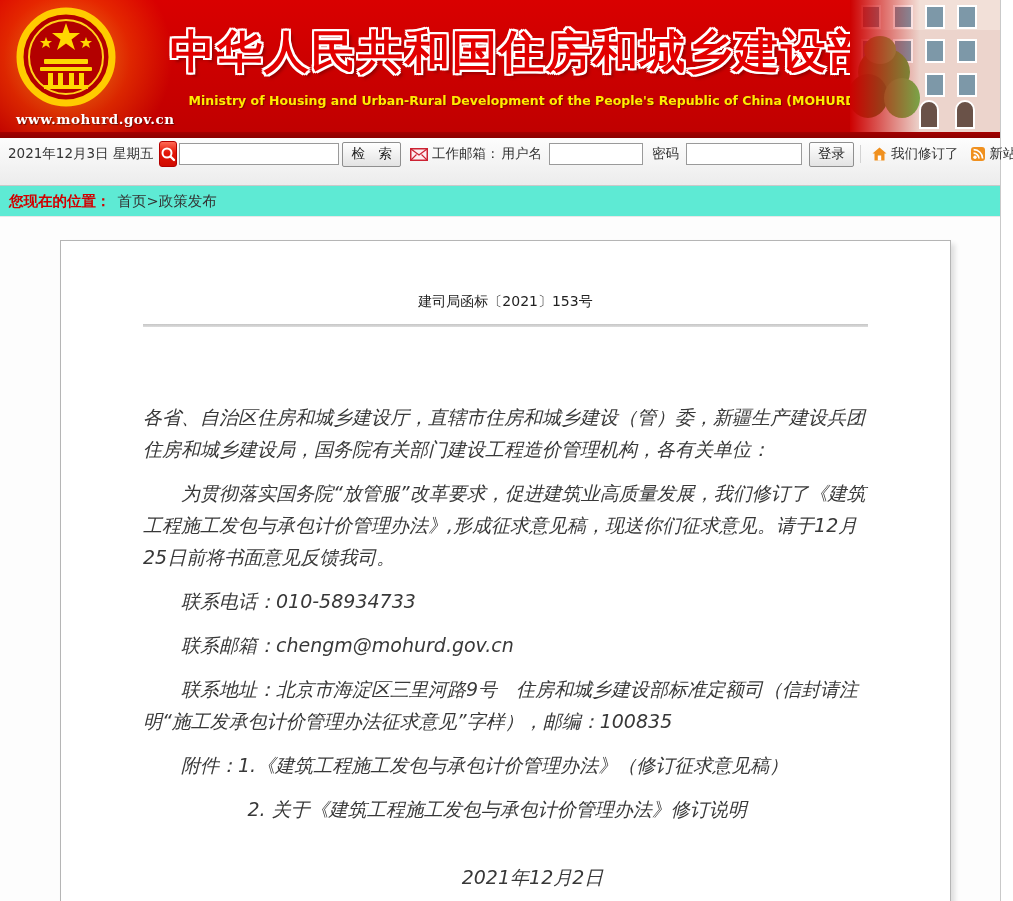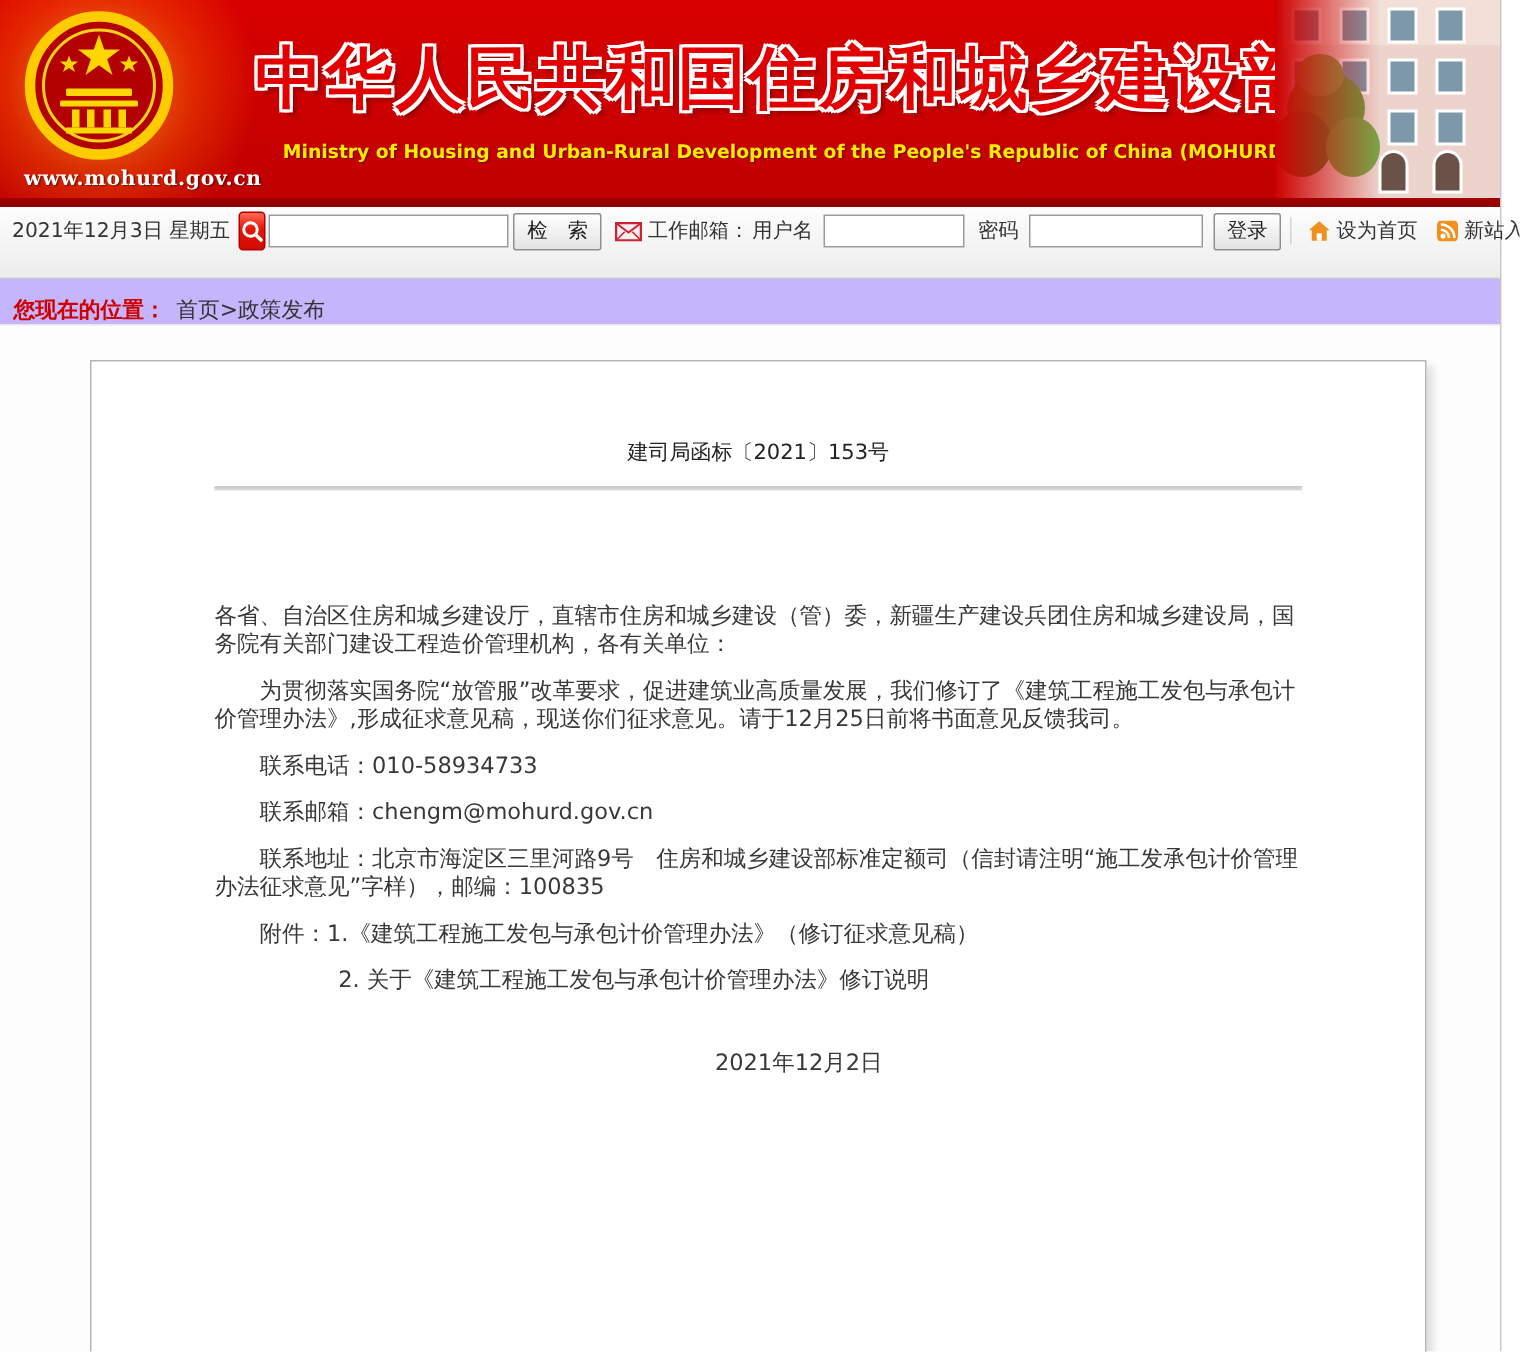--- a/index.html
+++ b/index.html
@@ -69,38 +69,38 @@
   .lbl-user{margin-right:5px;}
   .lbl-pwd{margin:0 5px 0 7px;font-family:Liberation Serif, serif;}
   .tb-right{margin-left:auto;display:flex;align-items:center;}
   .tb-sep{width:1px;height:18px;background:#d2d2d2;margin:0 11px 0 6px;}
   .tb-link{color:#333;text-decoration:none;margin-left:4px;cursor:pointer;}
   .rss-ic{margin-left:13px;display:inline-flex;}
   .home-ic{display:inline-flex;}
 
   
   .breadcrumb{
-    height:30px;display:flex;align-items:flex-end;background:#c4b5fd;
+    height:30px;display:flex;align-items:center;background:#5eead4;
     border-bottom:1px solid #e8e8e8;font-size:14.5px;padding-left:9px;
   }
   .bc-label{color:#d10000;font-weight:bold;margin-right:7px;}
   .bc-path{color:#333;}
 
   
   .content{background:#fdfdfd;padding:23px 0 0 60px;}
   .doc-panel{
     box-sizing:border-box;width:891px;height:840px;background:#fff;
     border:1px solid #b5b5b5;box-shadow:4px 4px 5px rgba(0,0,0,.12);
     padding:32px 82px 40px;color:#383838;
   }
   .doc-title{margin:0;font-size:21.5px;font-weight:bold;color:#101010;text-align:center;}
   .doc-title span{display:block;line-height:37px;}
   .doc-number{text-align:center;font-size:14px;color:#222;margin-top:20px;}
   .doc-divider{height:3px;background:linear-gradient(180deg,#c6c6c6,#dcdcdc);margin-top:13px;}
-  .doc-panel p{margin:12px 0 0;font-size:15px;line-height:19px;}
+  .doc-panel p{margin:12px 0 0;font-size:19px;line-height:32px;font-style:italic;}
   .salutation{margin-top:74px !important;}
   .ind{text-indent:2em;}
   .ind-attach2{text-indent:5.5em;}
   .sign-block{margin-top:36px;text-align:center;transform:translateX(27px);}
   .sign-block p{margin-top:0;}
   .sign-block .sign-date{margin-top:6px;}
 </style>
 </head>
 <body>
 
@@ -194,21 +194,21 @@
     <button class="tb-btn btn-login">登录</button>
 
     <span class="tb-right">
       <span class="tb-sep"></span>
       <span class="home-ic">
         <svg width="15" height="14" viewBox="0 0 15 14" aria-hidden="true">
           <path d="M7.5 0.5 L14.5 6.5 H12.5 V13.5 H2.5 V6.5 H0.5 Z" fill="#f0901e"></path>
           <rect x="5.8" y="8.5" width="3.4" height="5" fill="#ffffff"></rect>
         </svg>
       </span>
-      <a class="tb-link">设为首页</a>
+      <a class="tb-link">我们修订了</a>
       <span class="rss-ic">
         <svg width="14" height="14" viewBox="0 0 14 14" aria-hidden="true">
           <rect x="0" y="0" width="14" height="14" rx="3" fill="#f0901e"></rect>
           <circle cx="4" cy="10.3" r="1.7" fill="#ffffff"></circle>
           <path d="M2.6 6.2 a5.4 5.4 0 0 1 5.4 5.4" fill="none" stroke="#ffffff" stroke-width="1.7"></path>
           <path d="M2.6 2.6 a9 9 0 0 1 9 9" fill="none" stroke="#ffffff" stroke-width="1.7"></path>
         </svg>
       </span>
       <a class="tb-link">新站入口</a>
     </span>

